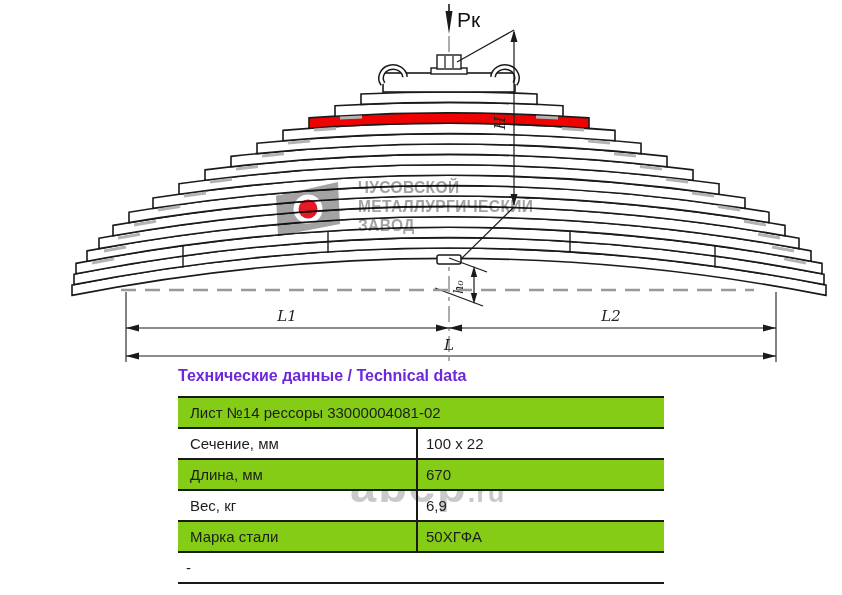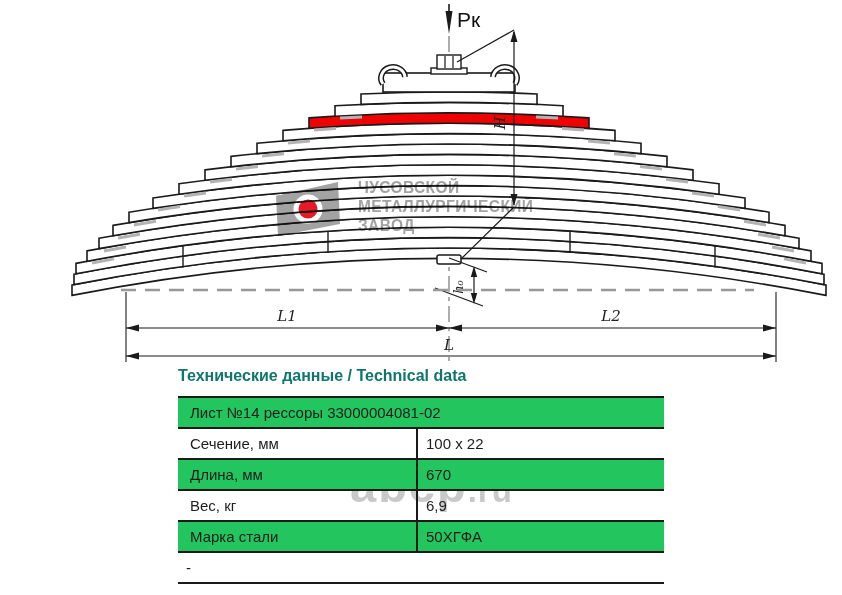--- a/index.html
+++ b/index.html
@@ -11,27 +11,27 @@
   svg text.force{font-family:"Liberation Sans",sans-serif;font-size:21px;fill:#111;}
   
   .logo-mark{position:absolute;left:272px;top:142px;display:flex;align-items:flex-start;
              mix-blend-mode:multiply;opacity:.92;margin-top:36px;}
   .logo-text{margin-left:14px;color:#9b9b9b;font-weight:bold;font-size:16px;line-height:19px;
              letter-spacing:.4px;transform:scaleX(.97);transform-origin:left top;}
   
   .site-mark{position:absolute;left:350px;top:458px;color:#c6c6c6;font-weight:bold;
              mix-blend-mode:multiply;opacity:.95;white-space:nowrap;}
   .site-mark .big{font-size:47px;letter-spacing:2px;}
-  .site-mark .small{font-size:33px;letter-spacing:1px;}
-  
-  .tech-title{position:absolute;left:178px;top:367px;font-size:16px;font-weight:bold;color:#0f766e;}
+  .site-mark .small{font-size:27px;letter-spacing:1px;}
+  
+  .tech-title{position:absolute;left:178px;top:367px;font-size:16px;font-weight:bold;color:#6d28d9;}
   .spec-table{position:absolute;left:178px;top:396px;width:486px;border-bottom:2px solid #1a1a1a;}
   .trow{display:flex;height:29px;border-top:2px solid #1a1a1a;font-size:15px;color:#1d1d1d;
         align-items:center;}
-  .trow.gray{background:#22c55e;}
+  .trow.gray{background:#84cc16;}
   .trow .c1{width:240px;box-sizing:border-box;padding-left:12px;align-self:stretch;
             display:flex;align-items:center;}
   .trow .c2{flex:1;box-sizing:border-box;padding-left:8px;align-self:stretch;
             display:flex;align-items:center;}
   .trow.split .c1{border-right:2px solid #1a1a1a;}
   .trow.span .c1{width:100%;border-right:none;}
 </style>
 </head>
 <body>
 

